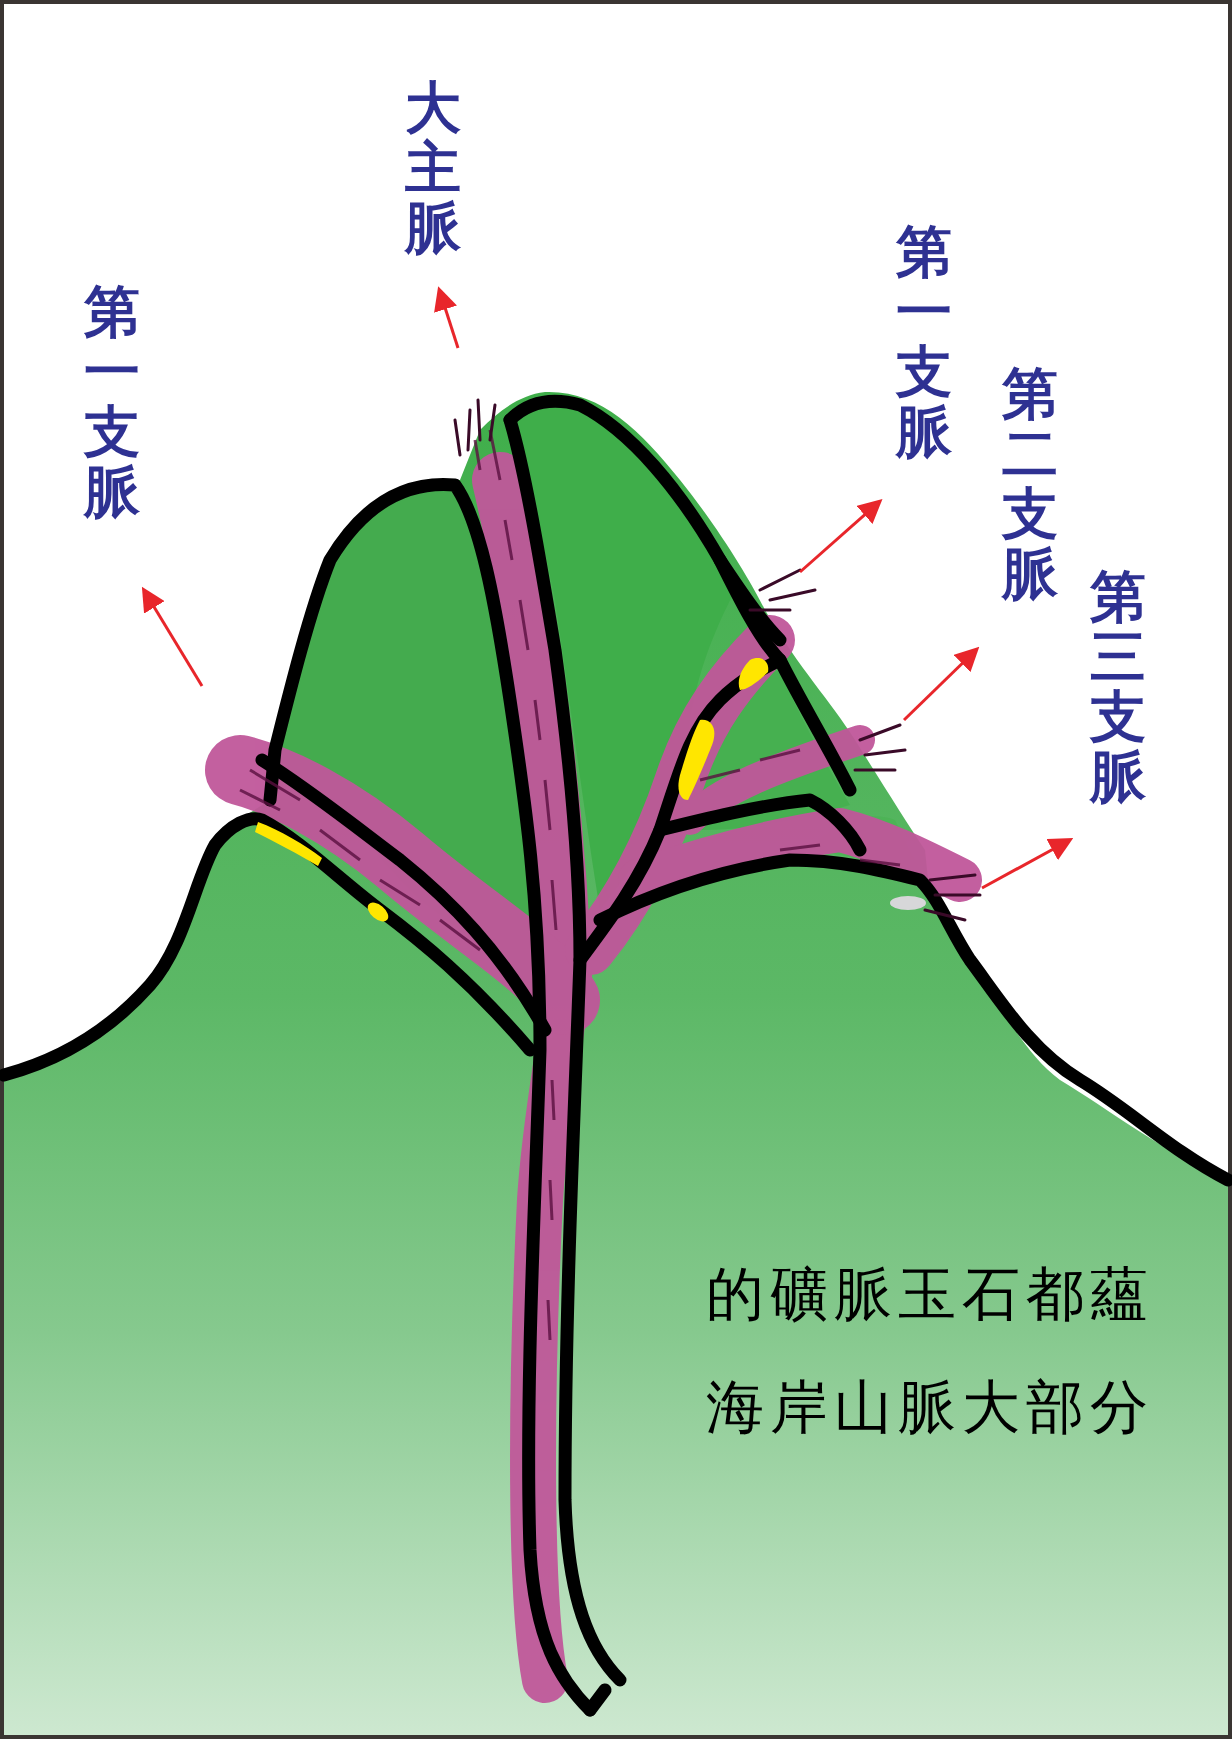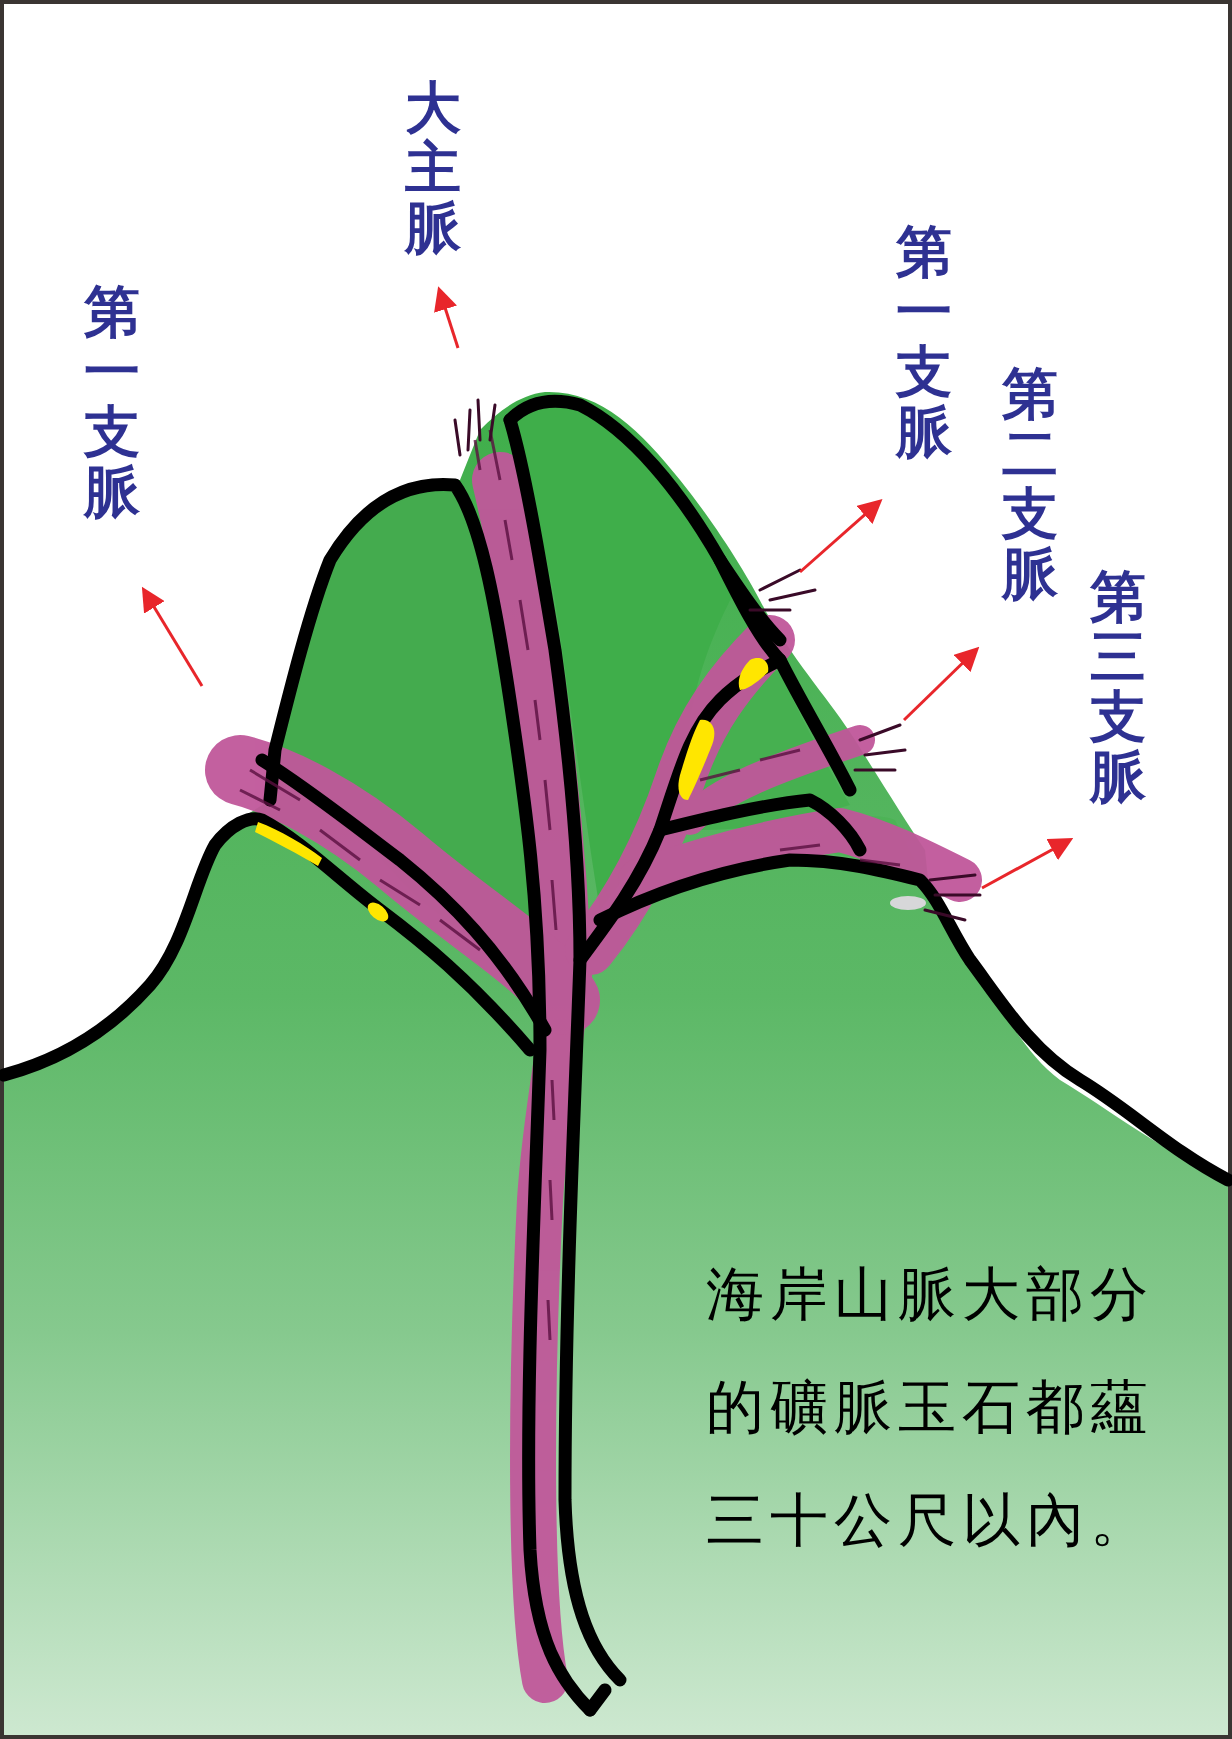--- a/index.html
+++ b/index.html
@@ -128,16 +128,15 @@
 </div>
 
 <div class="vlabel" style="left:1088px; top:567px;">
   <span>第</span>
   <span>三</span>
   <span>支</span>
   <span>脈</span>
 </div>
 
 <div class="caption">
+  <div>的礦脈玉石都蘊</div>
   <div>海岸山脈大部分</div>
-  <div>的礦脈玉石都蘊</div>
-  <div>三十公尺以內。</div>
 </div>
 
 </body></html>

